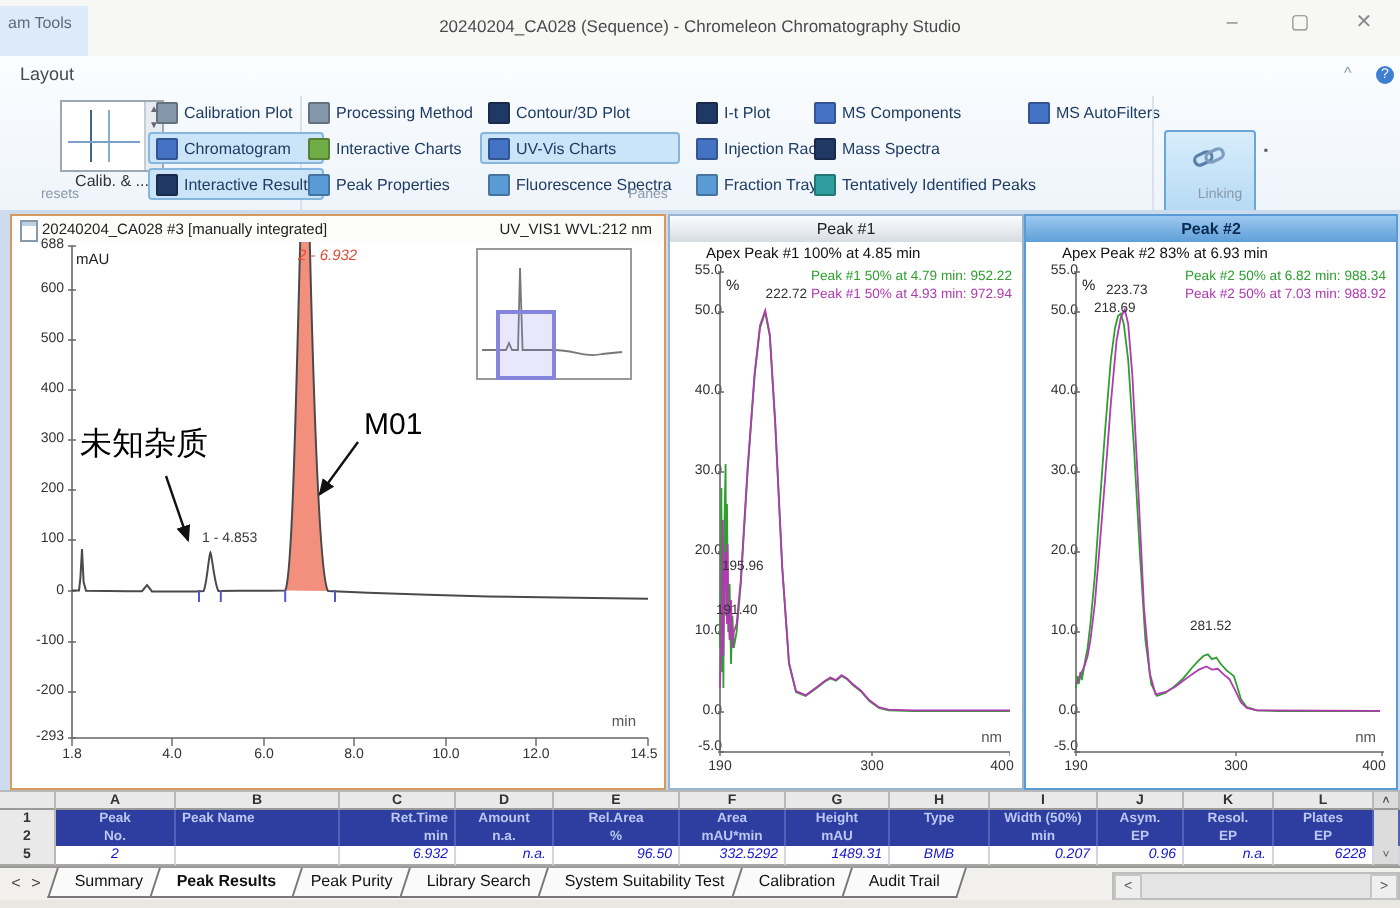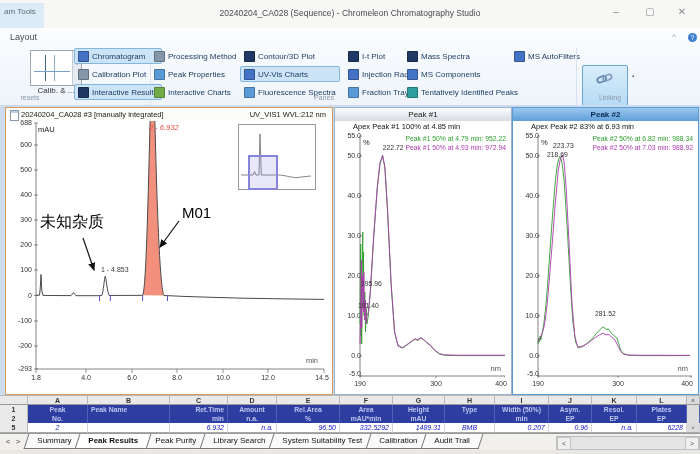--- a/index.html
+++ b/index.html
@@ -105,45 +105,45 @@
 
   <div id="preset-box">
     <div class="mini"></div>
     <div class="spin">▲<br>▼</div>
   </div>
   <div id="preset-label">Calib. &amp; ...</div>
   <div class="grouplabel" style="left:0;width:60px;">resets</div>
   <div class="gsep" style="left:150px"></div>
 
   <div class="rbcol" style="left:74px">
+    <div class="rb">
+        <span class="ric" style="background:#8496a9"></span>
+        <span>Calibration Plot</span>
+      </div>
     <div class="rb active">
         <span class="ric" style="background:#4472c4"></span>
         <span>Chromatogram</span>
       </div>
-    <div class="rb">
-        <span class="ric" style="background:#8496a9"></span>
-        <span>Calibration Plot</span>
-      </div>
     <div class="rb active">
         <span class="ric" style="background:#1f3864"></span>
         <span>Interactive Results</span>
       </div>
   </div>
   <div class="rbcol" style="left:150px">
     <div class="rb">
         <span class="ric" style="background:#8496a9"></span>
         <span>Processing Method</span>
       </div>
     <div class="rb">
+        <span class="ric" style="background:#70ad47"></span>
+        <span>Interactive Charts</span>
+      </div>
+    <div class="rb">
         <span class="ric" style="background:#5b9bd5"></span>
         <span>Peak Properties</span>
-      </div>
-    <div class="rb">
-        <span class="ric" style="background:#70ad47"></span>
-        <span>Interactive Charts</span>
       </div>
   </div>
   <div class="rbcol" style="left:240px">
     <div class="rb">
         <span class="ric" style="background:#1f3864"></span>
         <span>Contour/3D Plot</span>
       </div>
     <div class="rb active">
         <span class="ric" style="background:#4472c4"></span>
         <span>UV-Vis Charts</span>
@@ -162,26 +162,26 @@
         <span class="ric" style="background:#4472c4"></span>
         <span>Injection Rack</span>
       </div>
     <div class="rb">
         <span class="ric" style="background:#5b9bd5"></span>
         <span>Fraction Tray</span>
       </div>
   </div>
   <div class="rbcol" style="left:403px">
     <div class="rb">
+        <span class="ric" style="background:#4472c4"></span>
+        <span>MS Components</span>
+      </div>
+    <div class="rb">
         <span class="ric" style="background:#1f3864"></span>
         <span>Mass Spectra</span>
-      </div>
-    <div class="rb">
-        <span class="ric" style="background:#4472c4"></span>
-        <span>MS Components</span>
       </div>
     <div class="rb">
         <span class="ric" style="background:#2e9e9e"></span>
         <span>Tentatively Identified Peaks</span>
       </div>
   </div>
   <div class="rbcol" style="left:510px">
     <div class="rb">
         <span class="ric" style="background:#4472c4"></span>
         <span>MS AutoFilters</span>

